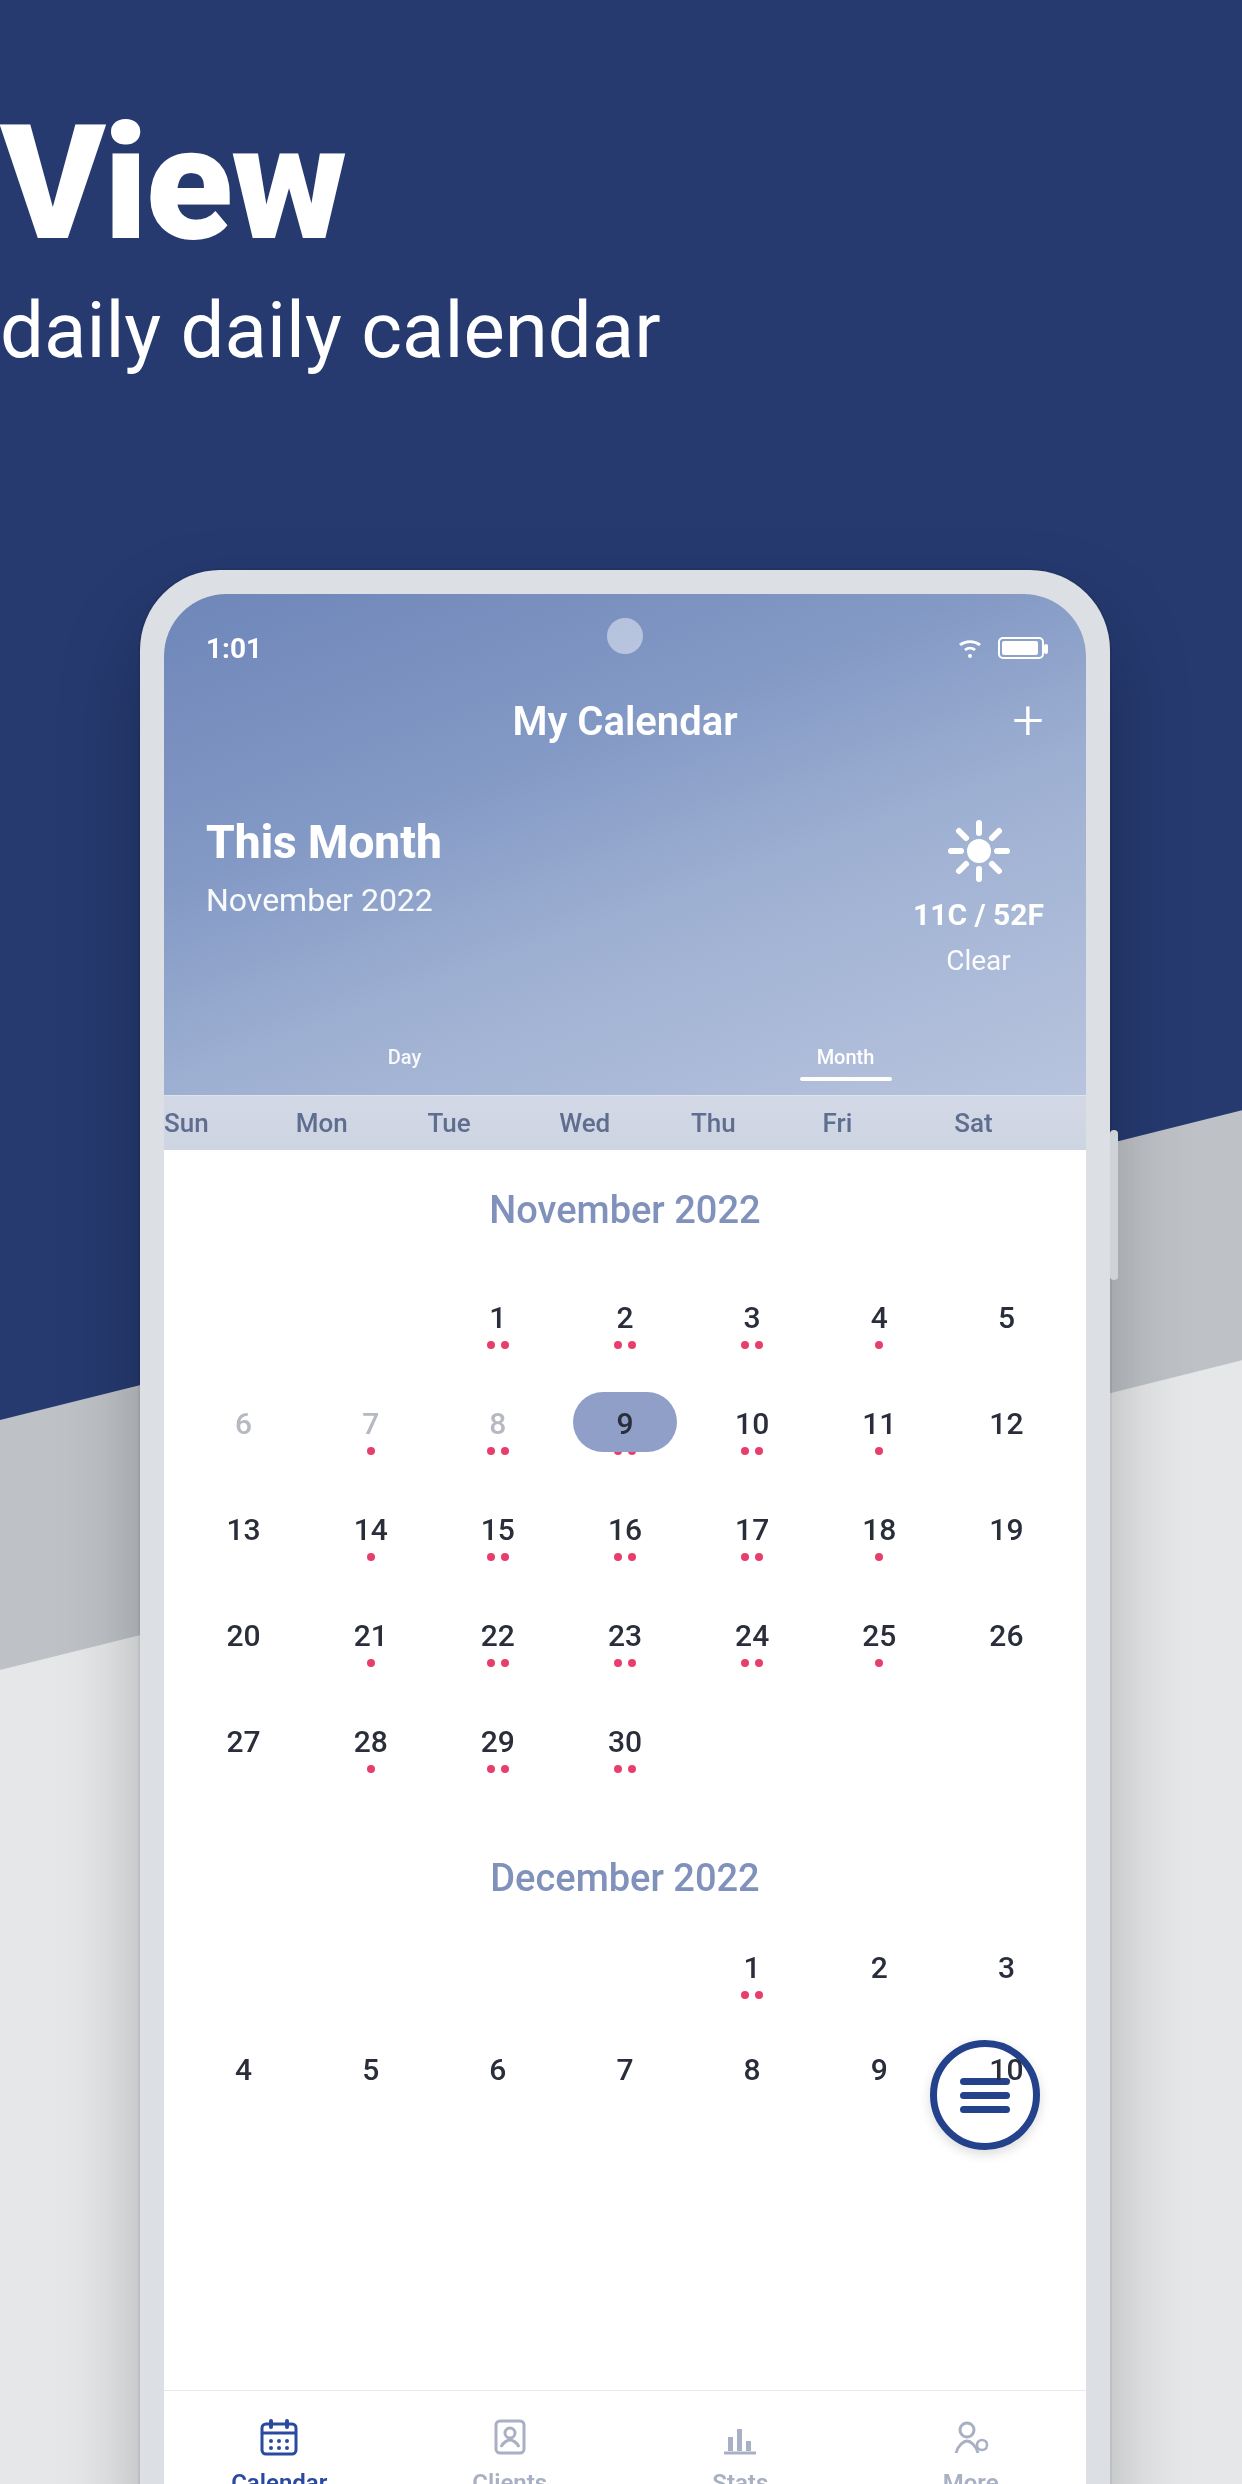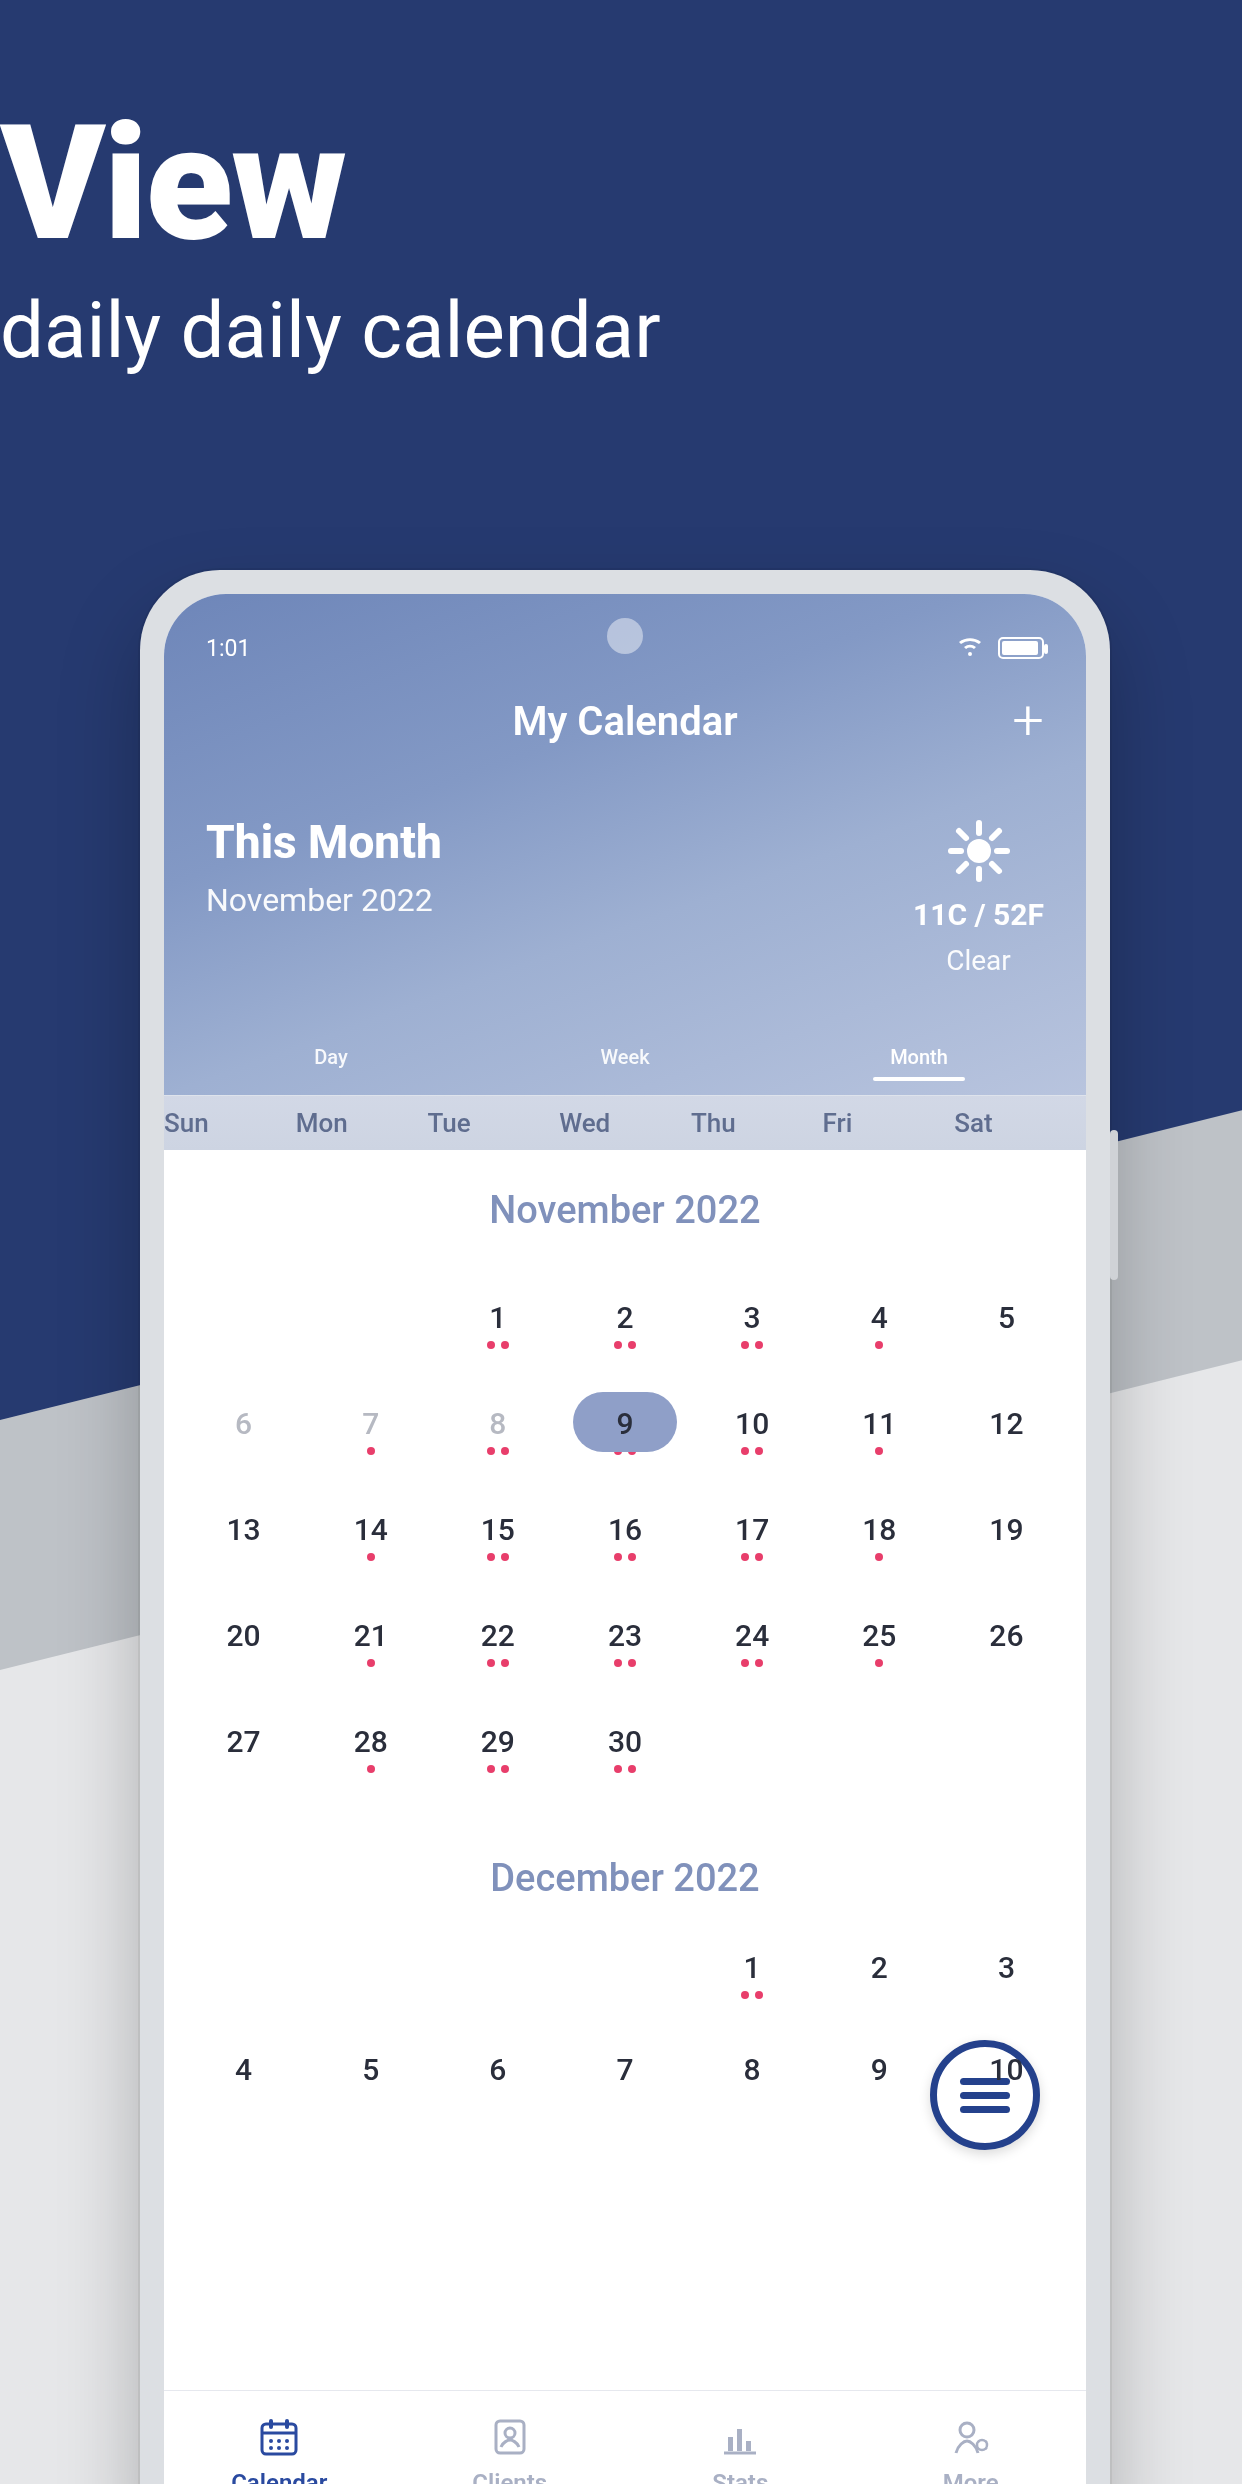--- a/index.html
+++ b/index.html
@@ -75,22 +75,22 @@
   
   .hdr {
     background: linear-gradient(160deg,#6e86b9 0%,#8399c5 35%,#9eb0d2 60%,#b8c4de 100%);
     color: #fff;
     padding-bottom: 0;
   }
   .statusbar {
     display: flex; align-items: center; justify-content: space-between;
     padding: 28px 42px 0 42px;
     height: 80px;
-    font-size: 23px;
-    font-weight: 400;
+    font-size: 28px;
+    font-weight: 700;
     text-align: right;
   }
   .statusbar .cam {
     width: 36px; height: 36px; border-radius: 50%;
     background: rgba(255,255,255,.45);
     position: absolute;
     left: 50%; transform: translateX(-50%);
     top: 24px;
   }
   .status-right { display:flex; align-items:center; gap:14px; }
@@ -300,21 +300,20 @@
                 </g>
               </svg>
             </div>
             <div class="weather-temp">11C / 52F</div>
             <div class="weather-cond">Clear</div>
           </div>
         </div>
 
         <div class="viewtabs" id="viewtabs">
             <div class="viewtab">Day</div>
-            <div class="viewtab">Week</div>
             <div class="viewtab active">Month</div>
           </div>
       </div>
 
       <div class="wkrow" id="wkrow">
           <div class="wkcell">Sun</div>
           <div class="wkcell">Mon</div>
           <div class="wkcell">Tue</div>
           <div class="wkcell">Wed</div>
           <div class="wkcell">Thu</div>

